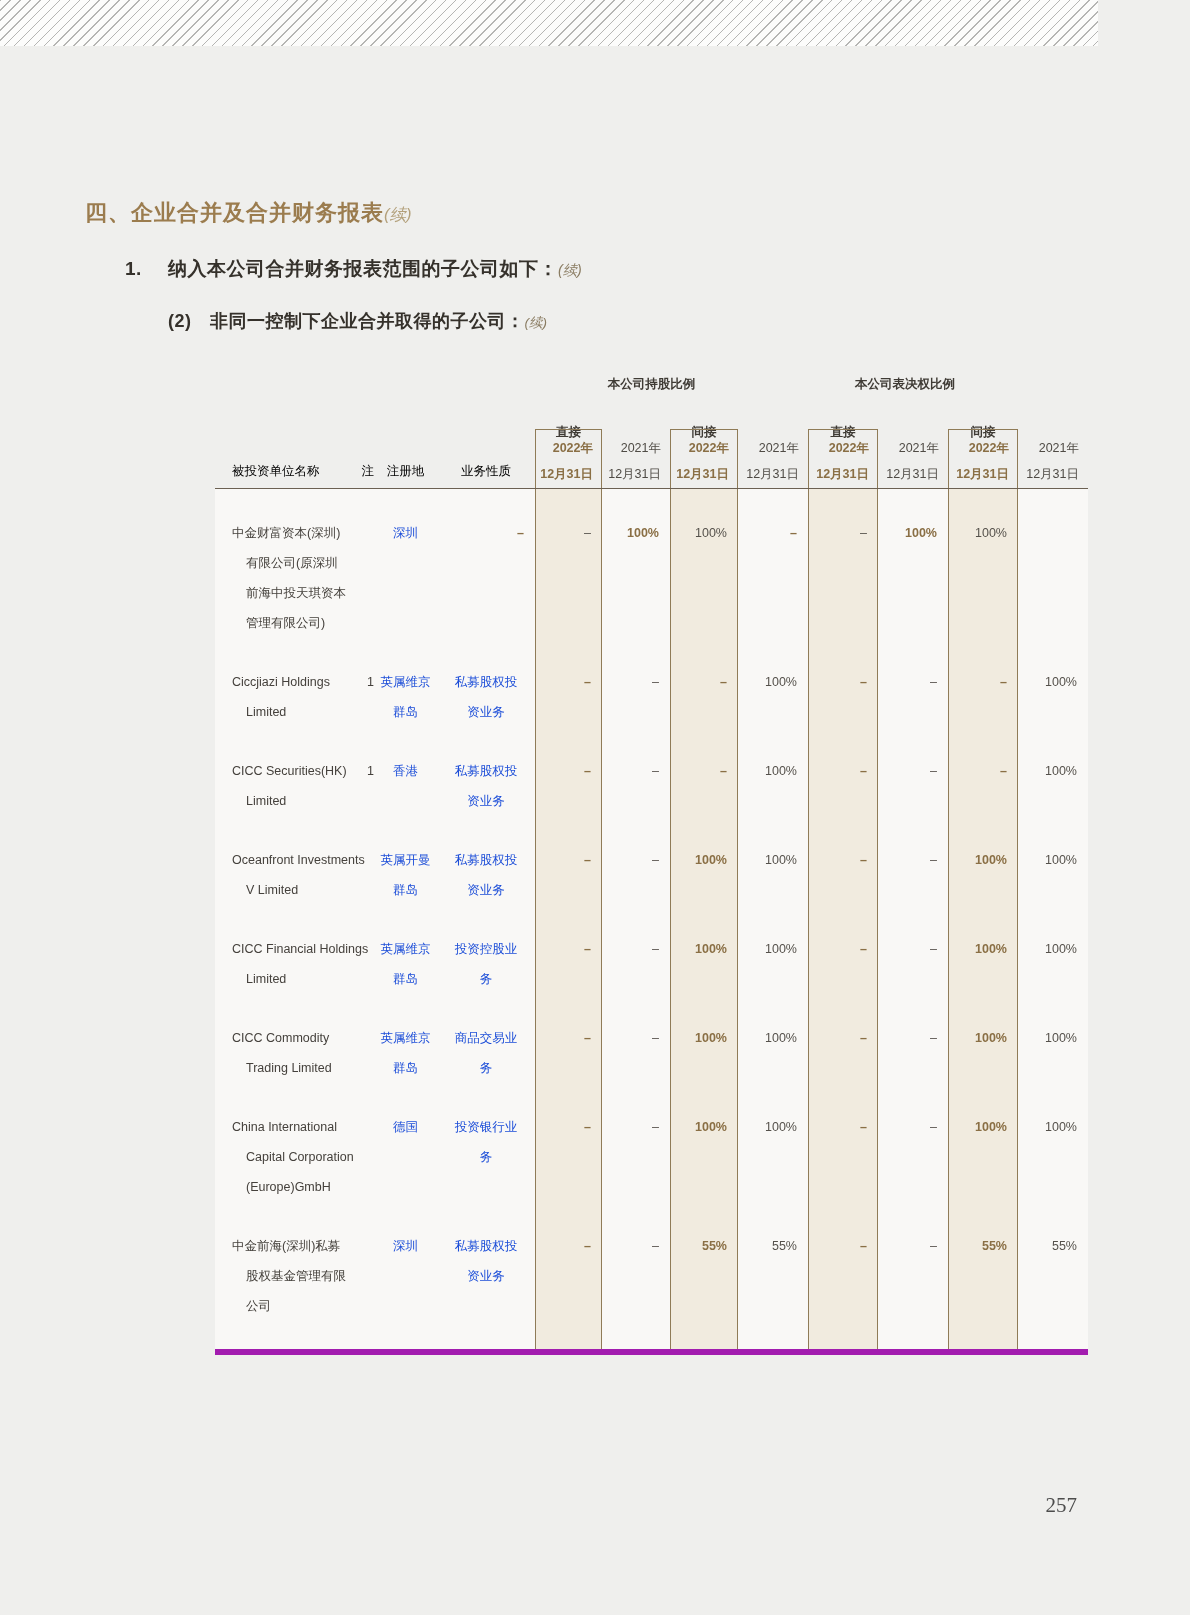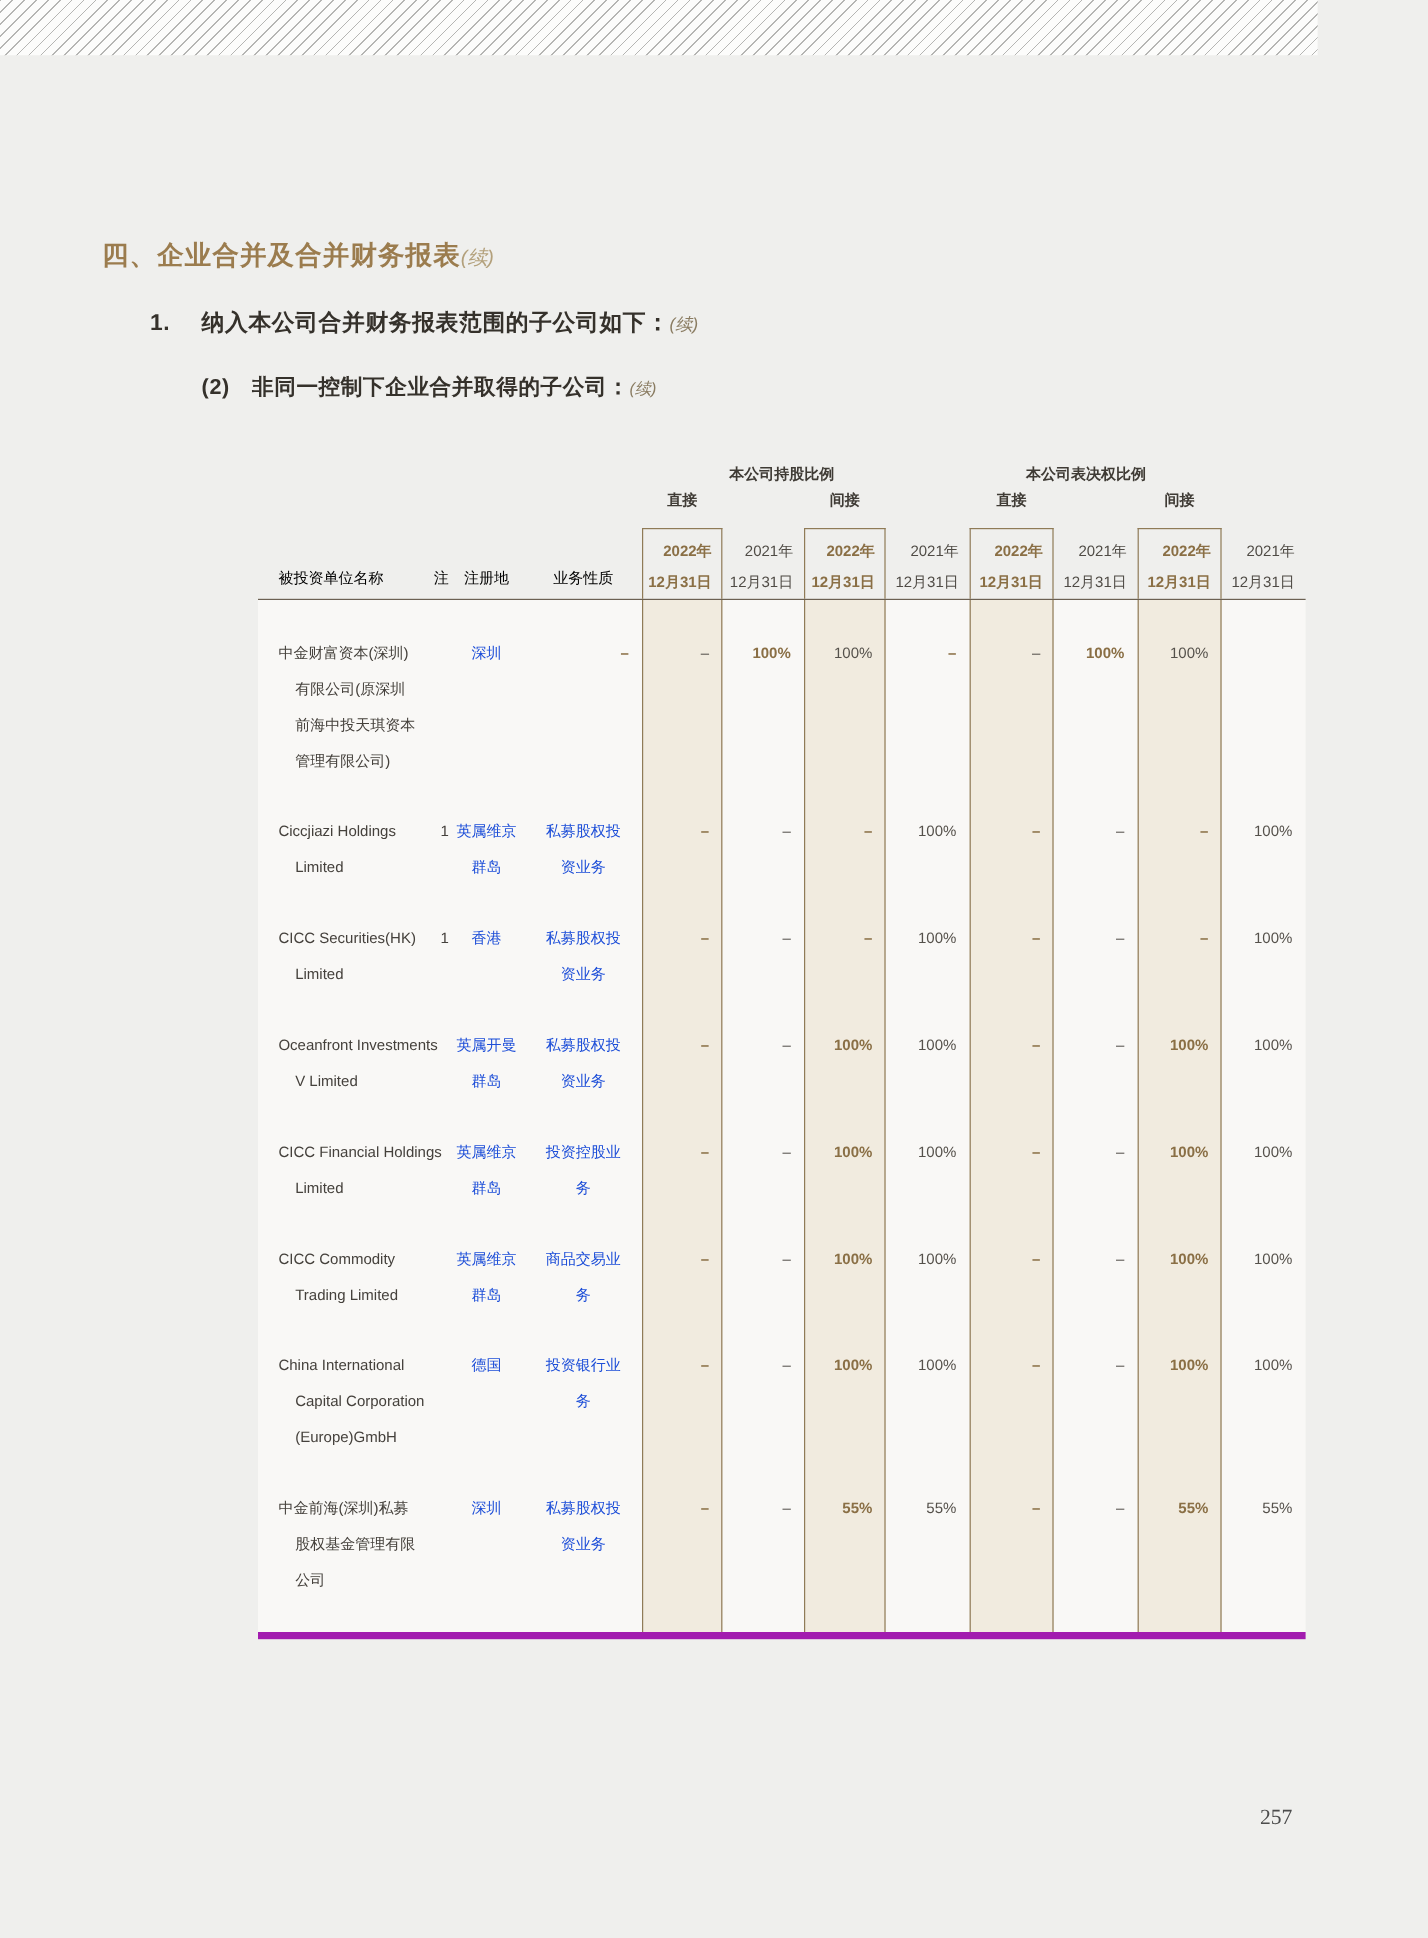--- a/index.html
+++ b/index.html
@@ -51,35 +51,35 @@
   .h3{
     margin:25px 0 0 168px;
     display:flex;
     font-size:18px;font-weight:bold;color:#35312b;
     line-height:25px;letter-spacing:0.5px;
   }
   .h3 .num{width:42px;flex:0 0 42px;}
   .h2 .cont,.h3 .cont{color:#8a7c62;}
   
   .table{
-    margin:47px 0 0 215px;
+    margin:37px 0 0 215px;
     width:873px;
     font-size:12.5px;
   }
   .thead{
     position:relative;
     height:116px;
     border-bottom:1px solid #6b6052;
   }
   .group-label{
     position:absolute;top:2px;height:20px;line-height:20px;
     text-align:center;font-weight:bold;color:#3f3b35;
   }
   .sub-label{
-    position:absolute;top:24px;height:20px;line-height:20px;
+    position:absolute;top:50px;height:20px;line-height:20px;
     text-align:center;font-weight:bold;color:#3f3b35;
   }
   .hbox{
     position:absolute;top:57px;bottom:0;
     border:1px solid #8f7b57;border-bottom:none;
     box-sizing:border-box;
   }
   .hdate{
     position:absolute;top:57px;bottom:0;
     text-align:right;
@@ -118,21 +118,21 @@
   .c-place,.c-biz{text-align:center;white-space:pre-line;color:#1d4ed8;}
   .c-val{text-align:right;padding-right:11px;}
   .c-val.v22{font-weight:bold;color:#8a6f45;}
   .c-val.v21{color:#55514b;}
   
   .page-num{
     margin-top:138px;
     text-align:right;
     padding-right:113px;
     font-family:"Liberation Serif", serif;
-    font-size:18px;
+    font-size:21px;
     color:#4c4c4c;
   }
 </style>
 </head>
 <body>
 
 <div class="page">
 
   <div class="hatch"></div>
 

